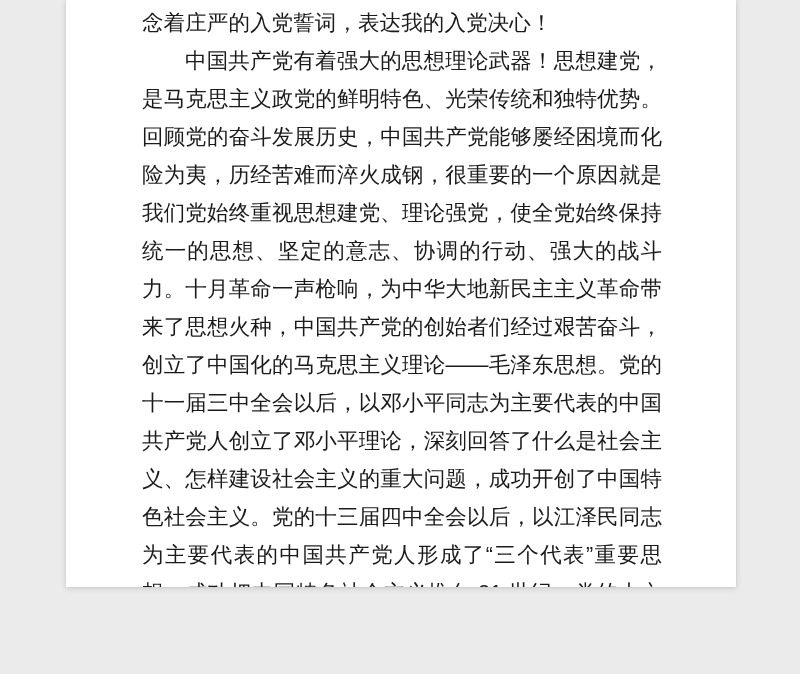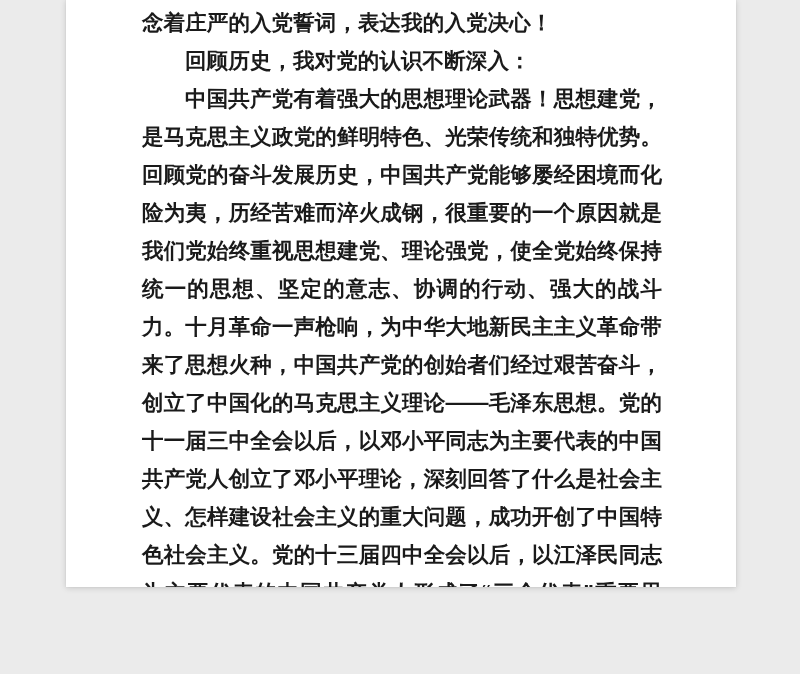--- a/index.html
+++ b/index.html
@@ -40,21 +40,21 @@
   }
 
   .para {
     margin: 0;
     font-size: 21.5px;
     line-height: 38px;
     color: #1a1a1a;
     text-align: justify;
     text-justify: inter-ideograph;
     letter-spacing: 0.1px;
-    font-weight: 700;
+    font-weight: 400;
     -webkit-font-smoothing: antialiased;
   }
 
   .para.indent {
     text-indent: 2em;
   }
 
   .para.cont {
     text-indent: 0;
   }
@@ -63,21 +63,20 @@
 <body>
 
 <div id="doc-viewport">
 
   <div id="page">
 
     <div id="page-body">
 
       <p class="para cont">念着庄严的入党誓词，表达我的入党决心！</p>
 
-      <p class="para indent">回顾历史，我对党的认识不断深入：</p>
 
       <p class="para indent">中国共产党有着强大的思想理论武器！思想建党，是马克思主义政党的鲜明特色、光荣传统和独特优势。回顾党的奋斗发展历史，中国共产党能够屡经困境而化险为夷，历经苦难而淬火成钢，很重要的一个原因就是我们党始终重视思想建党、理论强党，使全党始终保持统一的思想、坚定的意志、协调的行动、强大的战斗力。十月革命一声枪响，为中华大地新民主主义革命带来了思想火种，中国共产党的创始者们经过艰苦奋斗，创立了中国化的马克思主义理论——毛泽东思想。党的十一届三中全会以后，以邓小平同志为主要代表的中国共产党人创立了邓小平理论，深刻回答了什么是社会主义、怎样建设社会主义的重大问题，成功开创了中国特色社会主义。党的十三届四中全会以后，以江泽民同志为主要代表的中国共产党人形成了“三个代表”重要思想，成功把中国特色社会主义推向 21 世纪。党的十六大以后，以胡锦涛同志为主要代表的中国共产党人形成了科学发展观，成功在新的历史起点上坚持和发展了中国特色社会主义。党的十八大</p>
 
     </div>
 
   </div>
 
 </div>
 
 </body></html>

